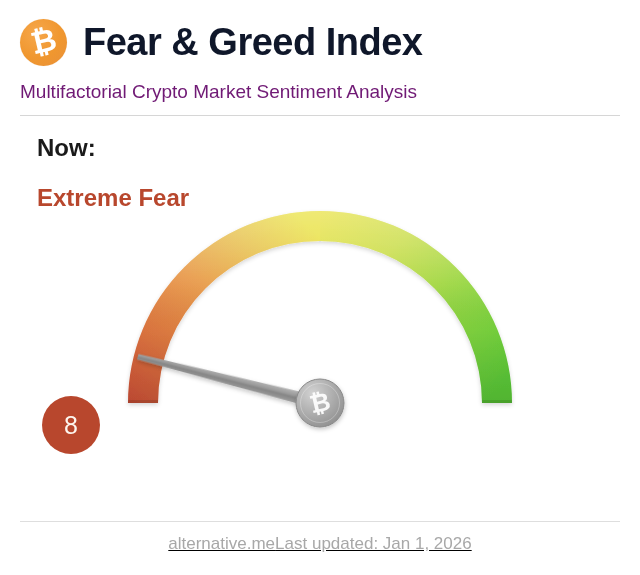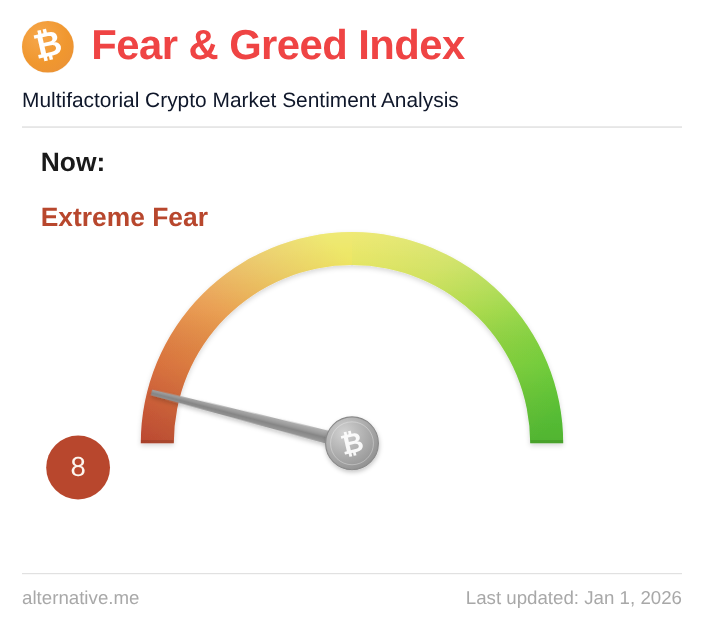--- a/index.html
+++ b/index.html
@@ -51,30 +51,30 @@
     font-weight: bold;
     line-height: 1;
     transform: rotate(-13deg);
     font-family: "DejaVu Sans", sans-serif;
     margin-top: -2px;
   }
   .title {
     margin-left: 16px;
     font-size: 38px;
     font-weight: bold;
-    color: #ef4444;
+    color: #0f172a;
     letter-spacing: -0.5px;
     white-space: nowrap;
     line-height: 1;
     text-align: right;
   }
   .subtitle {
     margin-top: 11px;
     font-size: 19px;
-    color: #0f172a;
+    color: #701a75;
     font-weight: normal;
     white-space: nowrap;
   }
   .divider {
     position: absolute;
     left: 20px;
     top: 115px;
     width: 600px;
     height: 1px;
     background: #d6d6d6;
@@ -143,22 +143,23 @@
     width: 600px;
     height: 1px;
     background: #dedede;
   }
   .footer {
     position: absolute;
     left: 20px;
     top: 534px;
     width: 600px;
     display: flex;
-    justify-content: space-between;
-    align-items: center;
+    justify-content: center;
+    align-items: center;
+    text-decoration: underline;
   }
   .footer-left, .footer-right {
     font-size: 17px;
     color: #a8a8a8;
     white-space: nowrap;
   }
 </style>
 </head>
 <body>
 

